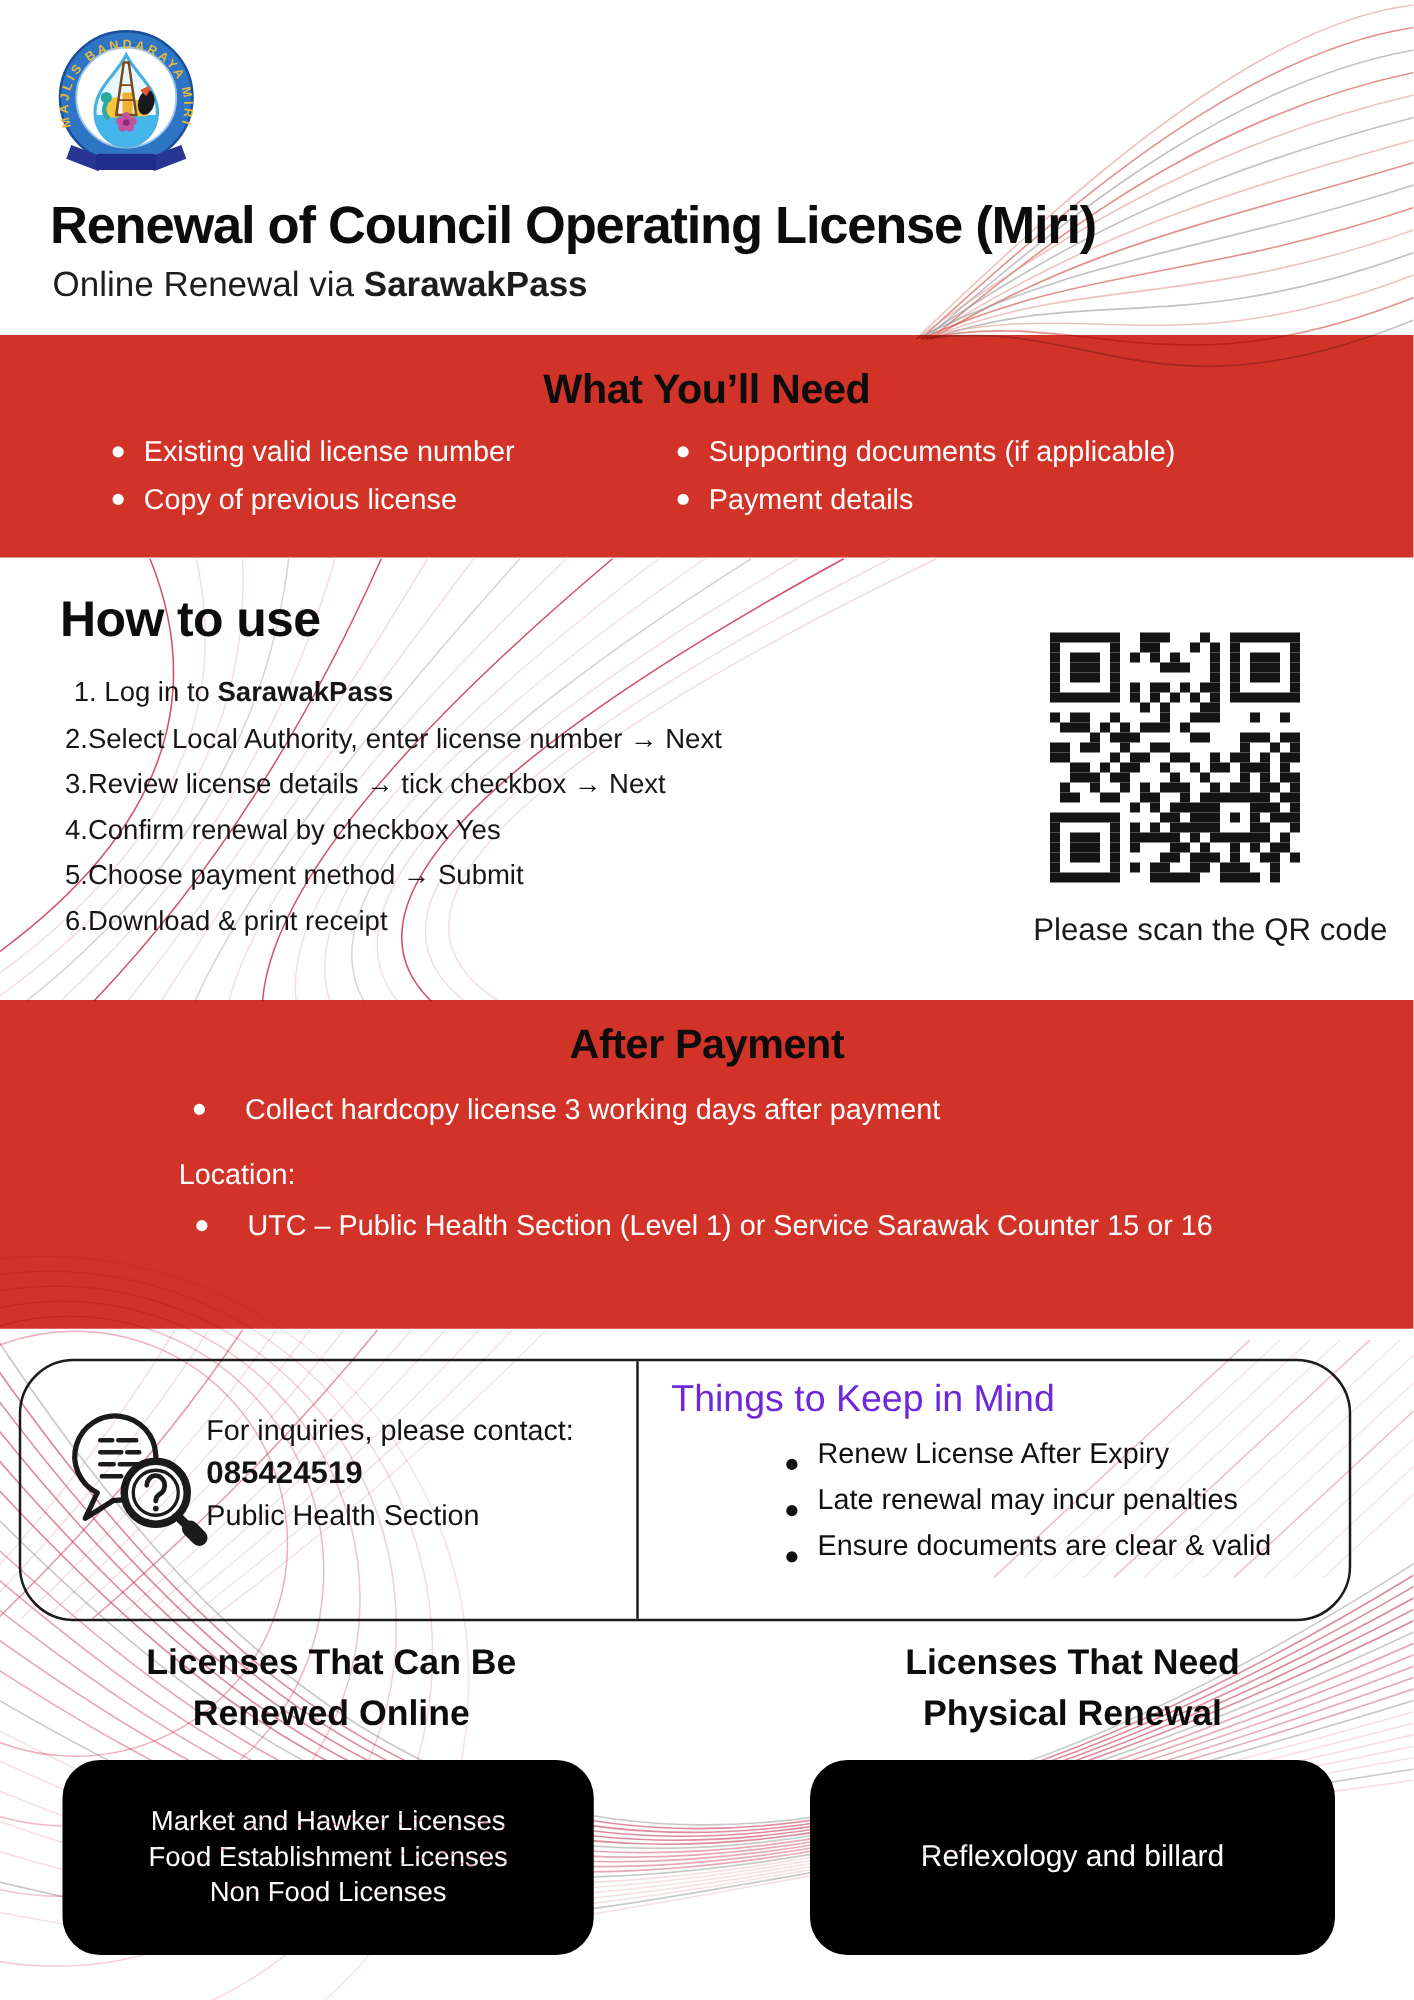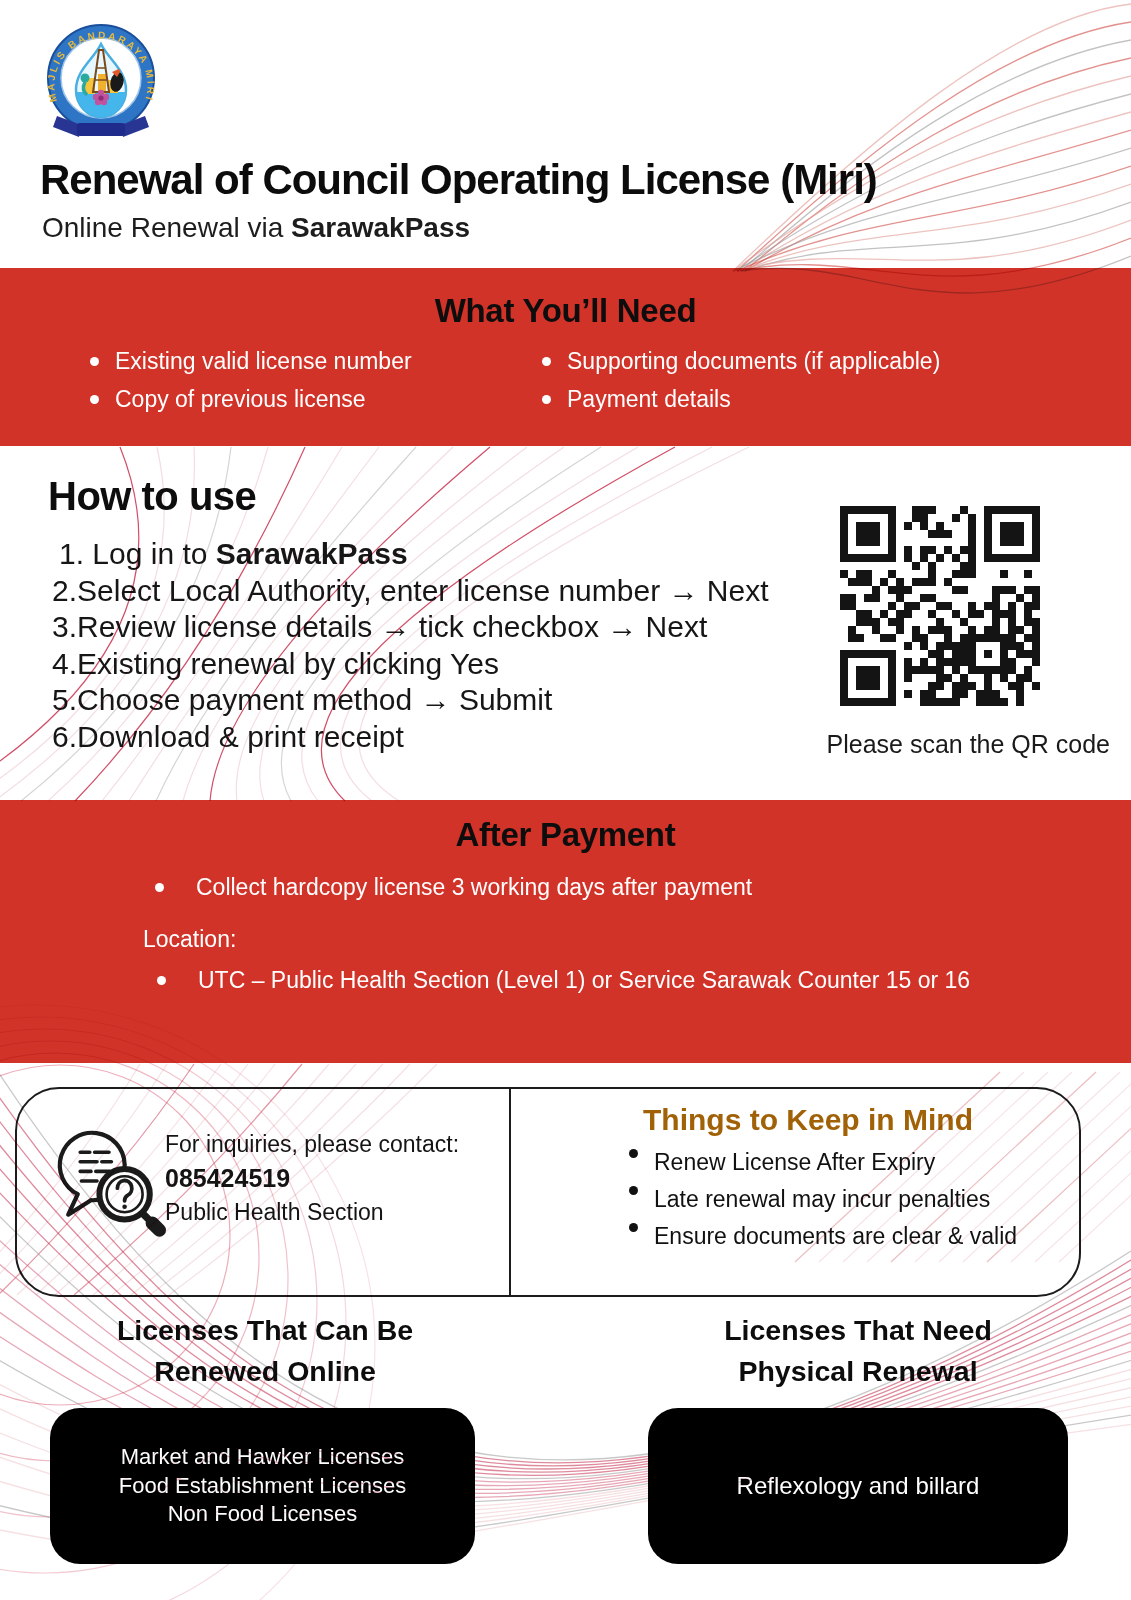--- a/index.html
+++ b/index.html
@@ -29,38 +29,38 @@
   .banner2{top:800px;height:263px;}
   .banner2 h2{padding-top:16px;}
   .ap-row1,.ap-row2{position:absolute;display:flex;align-items:center;font-size:23px;gap:16px;}
   .ap-row1{left:155px;top:74px;}
   .ap-label{position:absolute;left:143px;top:126px;font-size:23px;}
   .ap-row2{left:157px;top:167px;}
   
   .howto-title{position:absolute;left:48px;top:474px;margin:0;font-size:40px;font-weight:800;
                letter-spacing:-0.5px;color:#0d0d0d;z-index:2;}
   .steps{position:absolute;left:52px;top:536px;margin:0;padding:0;list-style:none;z-index:2;}
-  .steps li{font-size:30px;line-height:36.5px;color:#161616;}
+  .steps li{font-size:22px;line-height:36.5px;color:#161616;}
   .steps li:first-child .n{padding-left:7px;}
   .steps b{font-weight:700;}
   
   .qr{position:absolute;left:833px;top:499px;width:214px;height:214px;z-index:2;}
   .qrcap{position:absolute;left:770px;top:730px;width:340px;text-align:right;font-size:25px;
          color:#1a1a1a;z-index:2;}
   
   .infobox{position:absolute;left:15px;top:1087px;width:1062px;height:206px;background:#fff;
            border:2px solid #1c1c1c;border-radius:44px;z-index:2;}
   .vdivider{position:absolute;left:492px;top:0;width:2px;height:100%;background:#1c1c1c;}
   .contact-icon{position:absolute;left:32px;top:32px;width:120px;height:120px;}
   .contact-text{position:absolute;left:148px;top:38px;font-size:23px;line-height:34px;color:#141414;}
   .contact-text .phone{font-weight:700;font-size:25px;}
   .kim{position:absolute;left:520px;top:4px;width:542px;}
-  .kim h3{margin:10px 0 12px 0;text-align:center;font-size:30px;font-weight:700;color:#a16207;}
+  .kim h3{margin:10px 0 12px 0;font-size:30px;font-weight:400;color:#6d28d9;}
   .kim ul{list-style:none;margin:0;padding:0 0 0 92px;font-size:23px;}
-  .kim li{display:flex;align-items:flex-start;margin-bottom:10px;}
+  .kim li{display:flex;align-items:flex-end;margin-bottom:10px;}
   .kim .dot{background:#111;}
   
   .bh{position:absolute;top:1310px;width:420px;margin:0;text-align:center;font-size:28.5px;
       font-weight:800;line-height:41px;color:#0d0d0d;z-index:2;}
   .bh-left{left:55px;}
   .bh-right{left:648px;}
   .rbox{position:absolute;top:1408px;height:156px;background:#000000;border-radius:30px;color:#fff;
         display:flex;flex-direction:column;justify-content:center;text-align:center;z-index:2;}
   .rbox-left{left:50px;width:425px;font-size:22px;line-height:28.5px;}
   .rbox-right{left:648px;width:420px;font-size:24px;}
@@ -139,21 +139,21 @@
           </li>
       </ul>
     </div>
   </section>
 
   <h2 class="howto-title">How to use</h2>
   <ol class="steps">
     <li><span class="n">1.</span><span> Log in to </span><b>SarawakPass</b></li>
     <li><span class="n">2.</span><span>Select Local Authority, enter license number → Next</span><b></b></li>
     <li><span class="n">3.</span><span>Review license details → tick checkbox → Next</span><b></b></li>
-    <li><span class="n">4.</span><span>Existing renewal by clicking Yes</span><b></b></li>
+    <li><span class="n">4.</span><span>Confirm renewal by checkbox Yes</span><b></b></li>
     <li><span class="n">5.</span><span>Choose payment method → Submit</span><b></b></li>
     <li><span class="n">6.</span><span>Download &amp; print receipt</span><b></b></li>
   </ol>
 
   <svg class="qr" id="qr" viewBox="0 0 214 214">
       <rect width="214" height="214" fill="#fff"></rect>
       <rect x="7" y="7" width="8" height="8" fill="#141414"></rect>
       <rect x="15" y="7" width="8" height="8" fill="#141414"></rect>
       <rect x="23" y="7" width="8" height="8" fill="#141414"></rect>
       <rect x="31" y="7" width="8" height="8" fill="#141414"></rect>

